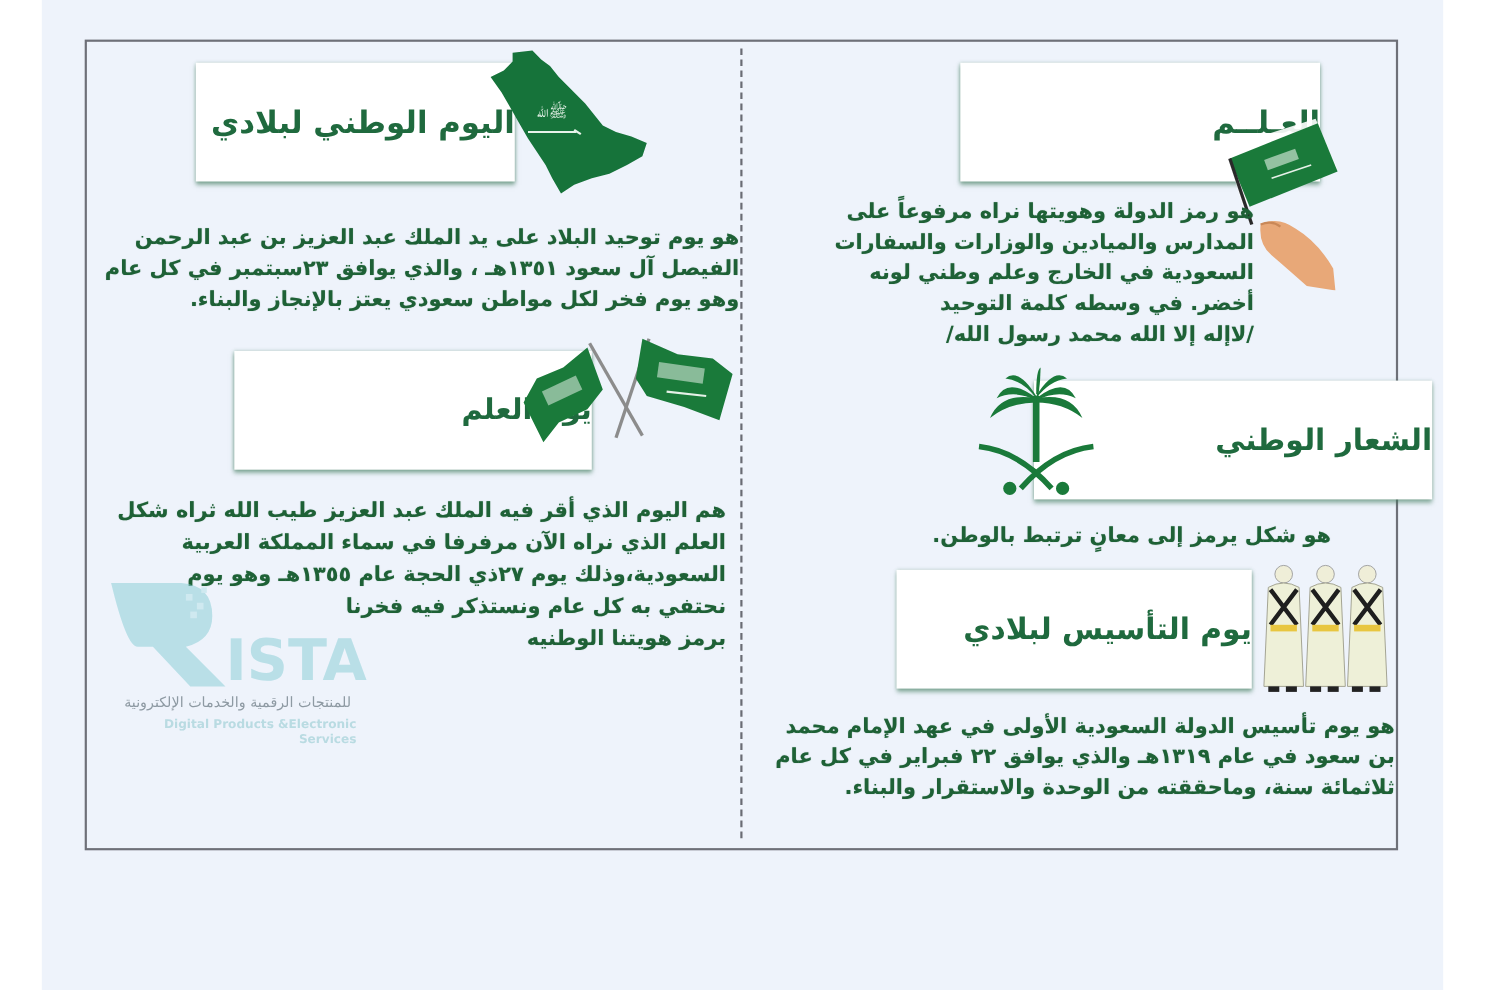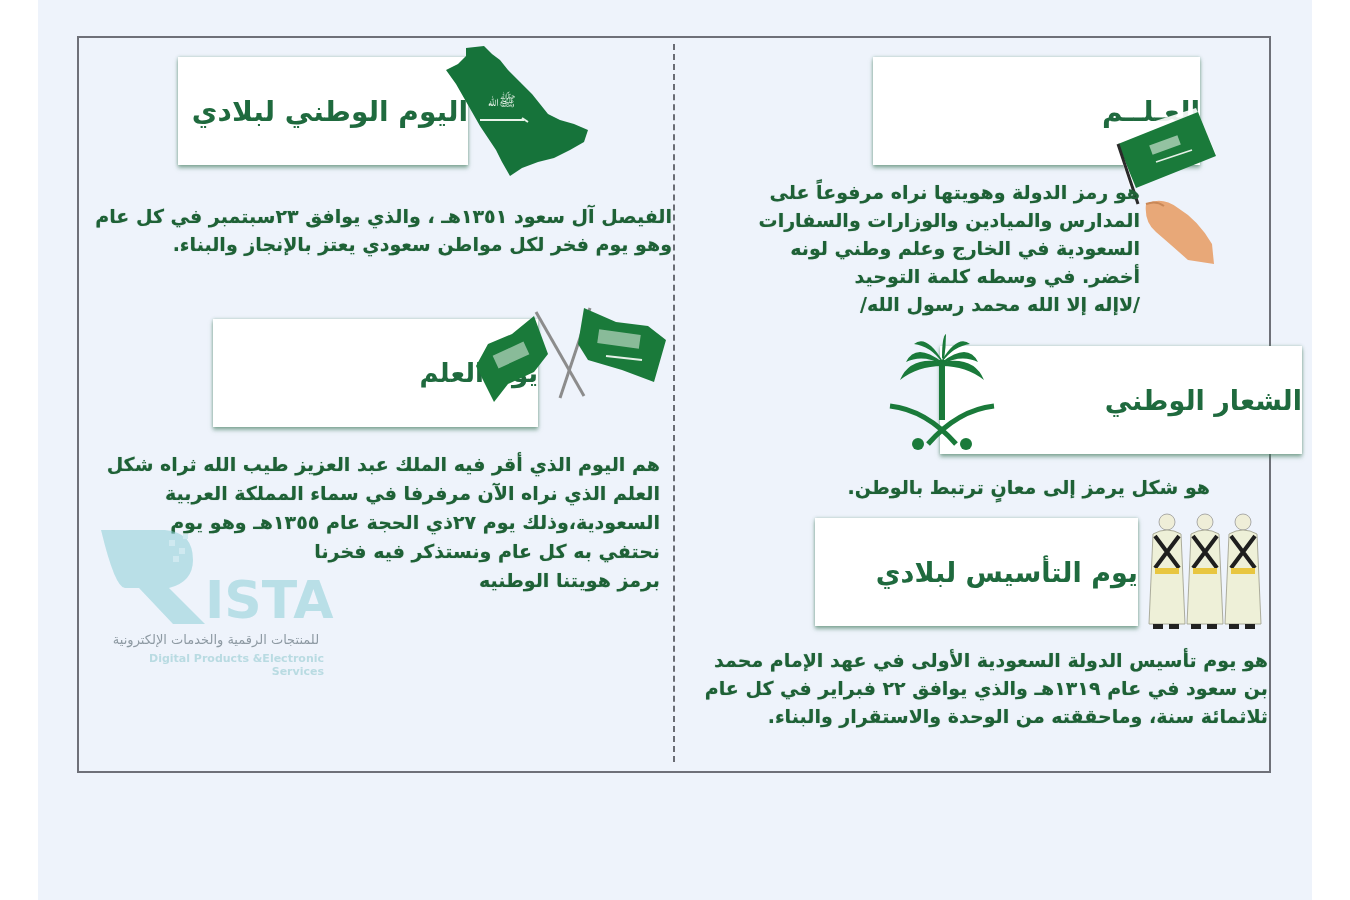--- a/index.html
+++ b/index.html
@@ -53,20 +53,21 @@
 <div style="position:absolute; left:436px; top:42px; width:156px; height:136px;">
   <svg width="156" height="136" viewBox="0 0 156 136">
     <path d="M30 6 L48 4 L56 12 L64 18 L72 28 L84 40 L96 52 L104 62 L112 72 L124 78 L138 82 L152 88 L148 100 L134 108 L118 116 L102 120 L86 126 L74 134 L66 120 L60 108 L52 96 L44 84 L36 70 L28 56 L20 42 L10 28 L22 22 L30 14 Z" fill="#16733a"></path>
     <rect x="38" y="44" width="56" height="24" fill="none"></rect>
     <text x="66" y="64" font-size="14" fill="#e8f3ea" text-anchor="middle" font-family="DejaVu Sans, sans-serif">ﷺﷲ</text>
     <line x1="44" y1="78" x2="88" y2="78" stroke="#e8f3ea" stroke-width="2"></line>
     <line x1="86" y1="76" x2="92" y2="80" stroke="#e8f3ea" stroke-width="2"></line>
   </svg>
 </div>
 <div class="body-text" style="left:82px; top:202px; width:590px;">
+  <div>هو يوم توحيد البلاد على يد الملك عبد العزيز بن عبد الرحمن</div>
   <div>الفيصل آل سعود ١٣٥١هـ ، والذي يوافق ٢٣سبتمبر في كل عام</div>
   <div>وهو يوم فخر لكل مواطن سعودي يعتز بالإنجاز والبناء.</div>
 </div>
 
 <div class="title-card" style="left:213px; top:308px; width:325px; height:108px; font-size:26px;margin-top:11px;">
   <span>يوم العلم</span>
 </div>
 <div style="position:absolute; left:472px; top:304px; width:196px; height:100px;">
   <svg width="196" height="100" viewBox="0 0 196 100">
     <line x1="64" y1="8" x2="112" y2="92" stroke="#8c8c8c" stroke-width="3"></line>

